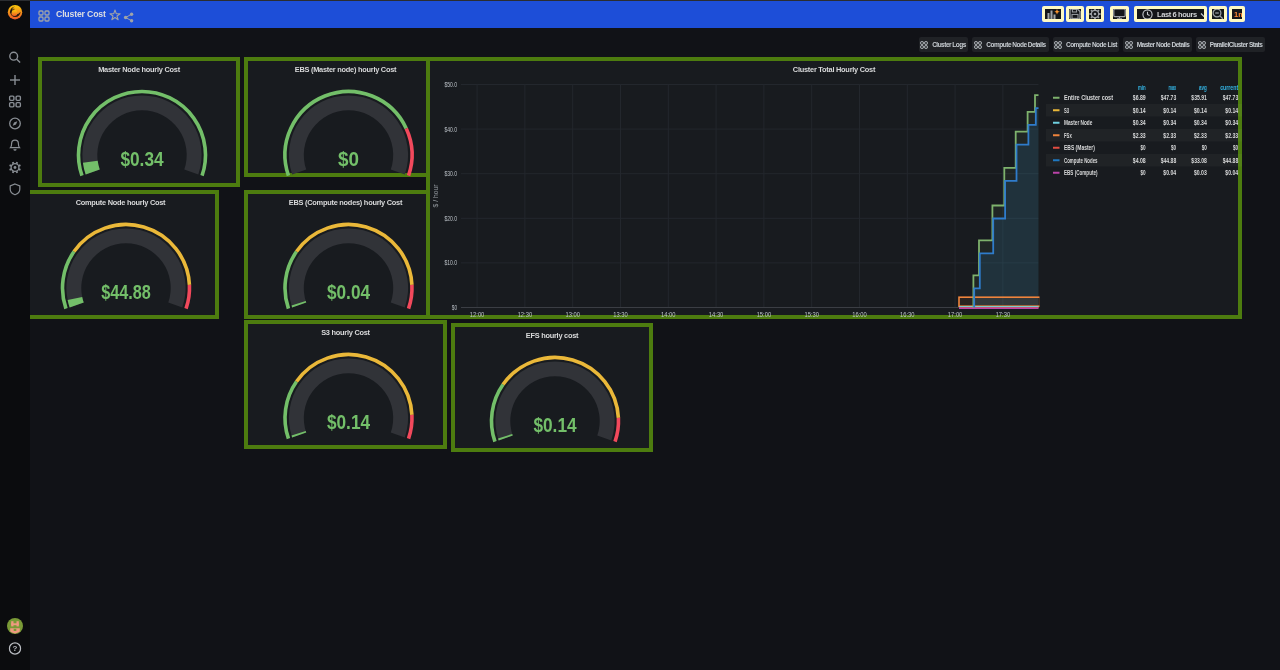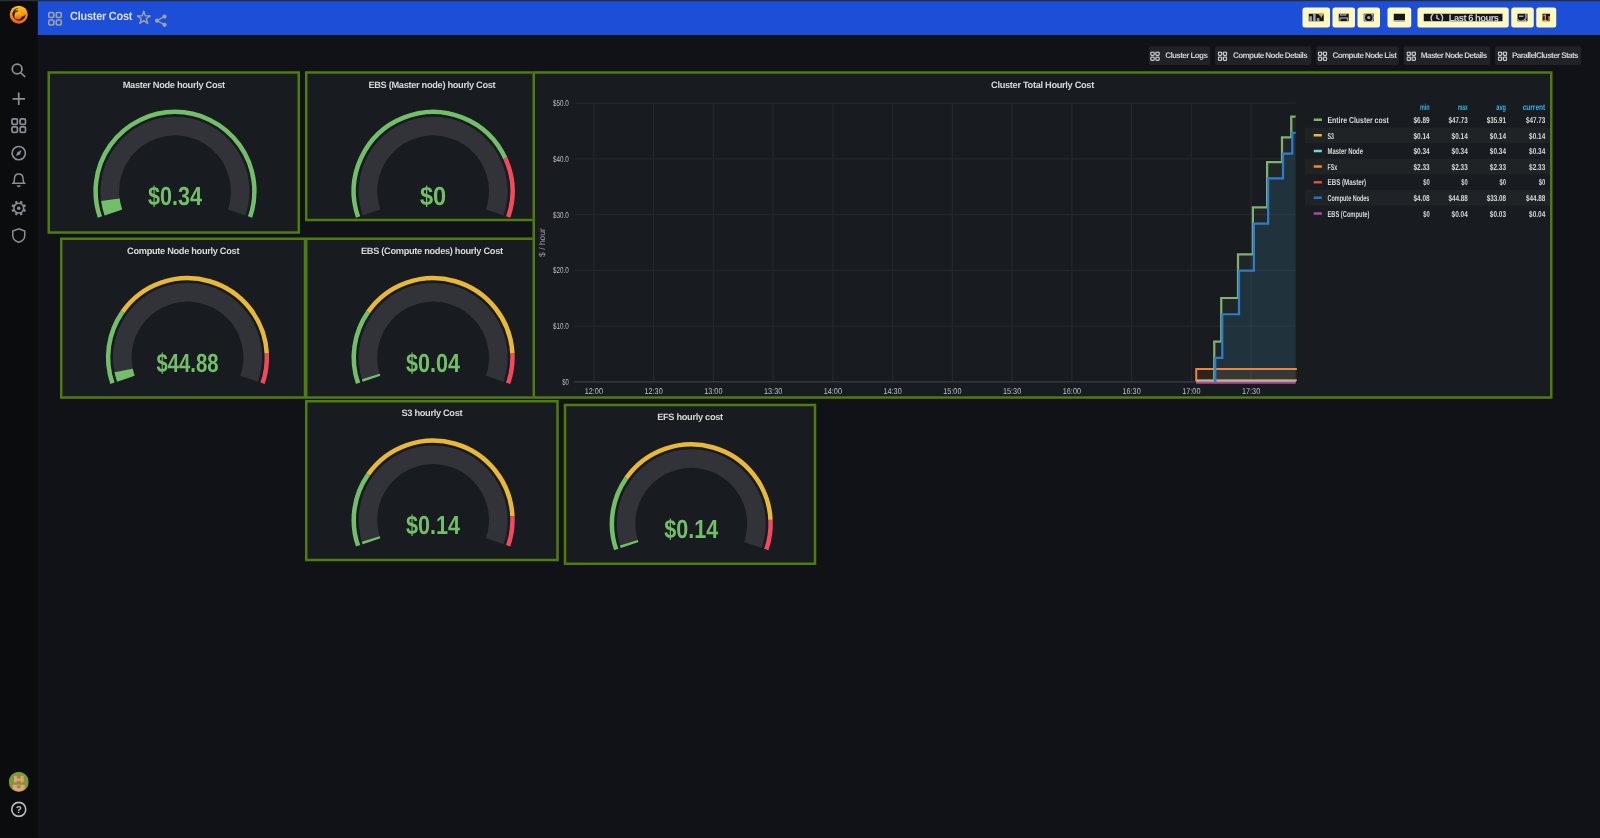--- a/index.html
+++ b/index.html
@@ -1,28 +1,28 @@
 <!DOCTYPE html>
 <html><head><meta charset="utf-8">
 <style>
 * { margin:0; padding:0; box-sizing:border-box; }
 html,body { width:1280px; height:670px; overflow:hidden; background:#111217;
   font-family:"Liberation Sans", sans-serif; }
 #root { position:relative; width:1280px; height:670px; }
 #sidebar { position:absolute; left:0; top:0; width:30px; height:670px; background:#0b0c0e; z-index:5;}
 #navbar { position:absolute; left:30px; top:0; width:1250px; height:28px; background:#1d4ed8; z-index:4;text-decoration:underline;}
 #topline { position:absolute; left:0; top:0; width:1280px; height:1px; background:#2b2d31; z-index:9;}
-.panel { position:absolute; background:#181b1f; border:2px solid #4d7c0f; }
+.panel { position:absolute; background:#181b1f; border:4px solid #4d7c0f; }
 .ptitle { position:absolute; top:4px; left:0; width:100%; text-align:center; font-size:7.4px;
   font-weight:bold; color:#d8d9da; letter-spacing:-0.25px; }
 .sideicon { position:absolute; left:50%; transform:translate(-50%,-50%); }
 .linkbtn { position:absolute; top:37px; height:15px; background:#202226; border-radius:2px;
   color:#c7ccd1; font-size:6.5px; font-weight:bold; letter-spacing:-0.5px; display:flex; align-items:center; justify-content:center; white-space:nowrap; overflow:hidden; }
 .linkbtn svg { margin-right:4px; }
-.navbtn { position:absolute; top:6px; height:16px; background:#141619; border:5px solid #fef9c3;
+.navbtn { position:absolute; top:6px; height:16px; background:#141619; border:3px solid #fef9c3;
   border-radius:2px; display:flex; align-items:center; justify-content:center; white-space:nowrap; overflow:hidden; }
 .navbtn svg, .linkbtn svg { flex-shrink:0; }
 </style></head><body>
 <div id="root">
 <div id="navbar"></div>
 <div id="sidebar"></div>
 <div id="topline"></div>
 
 <div id="sidebar">
       <div class="sideicon" style="top:14px"><svg width="16" height="16" viewBox="0 0 16 16" style="">
@@ -229,21 +229,21 @@
     </div>
 <div class="panel" style="left:244px;top:57px;width:203px;height:120px">
       <div class="ptitle">EBS (Master node) hourly Cost</div>
       <svg width="203" height="130" viewBox="0 0 203 130" style="position:absolute;left:-1px;top:-1px">
         <path d="M 41.46 115.67 A 63.5 63.5 0 0 1 159.24 68.57" stroke="#73bf69" stroke-width="3.6" fill="none"></path>
         <path d="M 159.24 68.57 A 63.5 63.5 0 0 1 161.54 115.67" stroke="#f2495c" stroke-width="3.6" fill="none"></path>
         <path d="M 45.15 114.4 A 59.6 59.6 0 1 1 157.85 114.4 L 143.76 109.55 A 44.7 44.7 0 1 0 59.24 109.55 Z" fill="#313338"></path>
         <text x="91" y="106.3" font-family="Liberation Sans, sans-serif" font-size="21" font-weight="bold" textLength="21" lengthAdjust="spacingAndGlyphs" fill="#73bf69">$0</text>
       </svg>
     </div>
-<div class="panel" style="left:48px;top:190px;width:197px;height:129px">
+<div class="panel" style="left:22px;top:190px;width:197px;height:129px">
       <div class="ptitle">Compute Node hourly Cost</div>
       <svg width="202" height="129" viewBox="0 0 202 129" style="position:absolute;left:-1px;top:-1px">
         <path d="M 40.96 115.67 A 63.5 63.5 0 0 1 49.02 58.52" stroke="#73bf69" stroke-width="3.6" fill="none"></path>
         <path d="M 49.02 58.52 A 63.5 63.5 0 0 1 164.42 91.9" stroke="#eab839" stroke-width="3.6" fill="none"></path>
         <path d="M 164.42 91.9 A 63.5 63.5 0 0 1 161.04 115.67" stroke="#f2495c" stroke-width="3.6" fill="none"></path>
         <path d="M 44.65 114.4 A 59.6 59.6 0 1 1 157.35 114.4 L 143.26 109.55 A 44.7 44.7 0 1 0 58.74 109.55 Z" fill="#313338"></path>
         <path d="M 44.65 114.4 A 59.6 59.6 0 0 1 42.6 106.88 L 57.2 103.91 A 44.7 44.7 0 0 0 58.74 109.55 Z" fill="#73bf69"></path>
         <text x="76.15" y="106.3" font-family="Liberation Sans, sans-serif" font-size="21" font-weight="bold" textLength="49.7" lengthAdjust="spacingAndGlyphs" fill="#73bf69">$44.88</text>
       </svg>
     </div>

